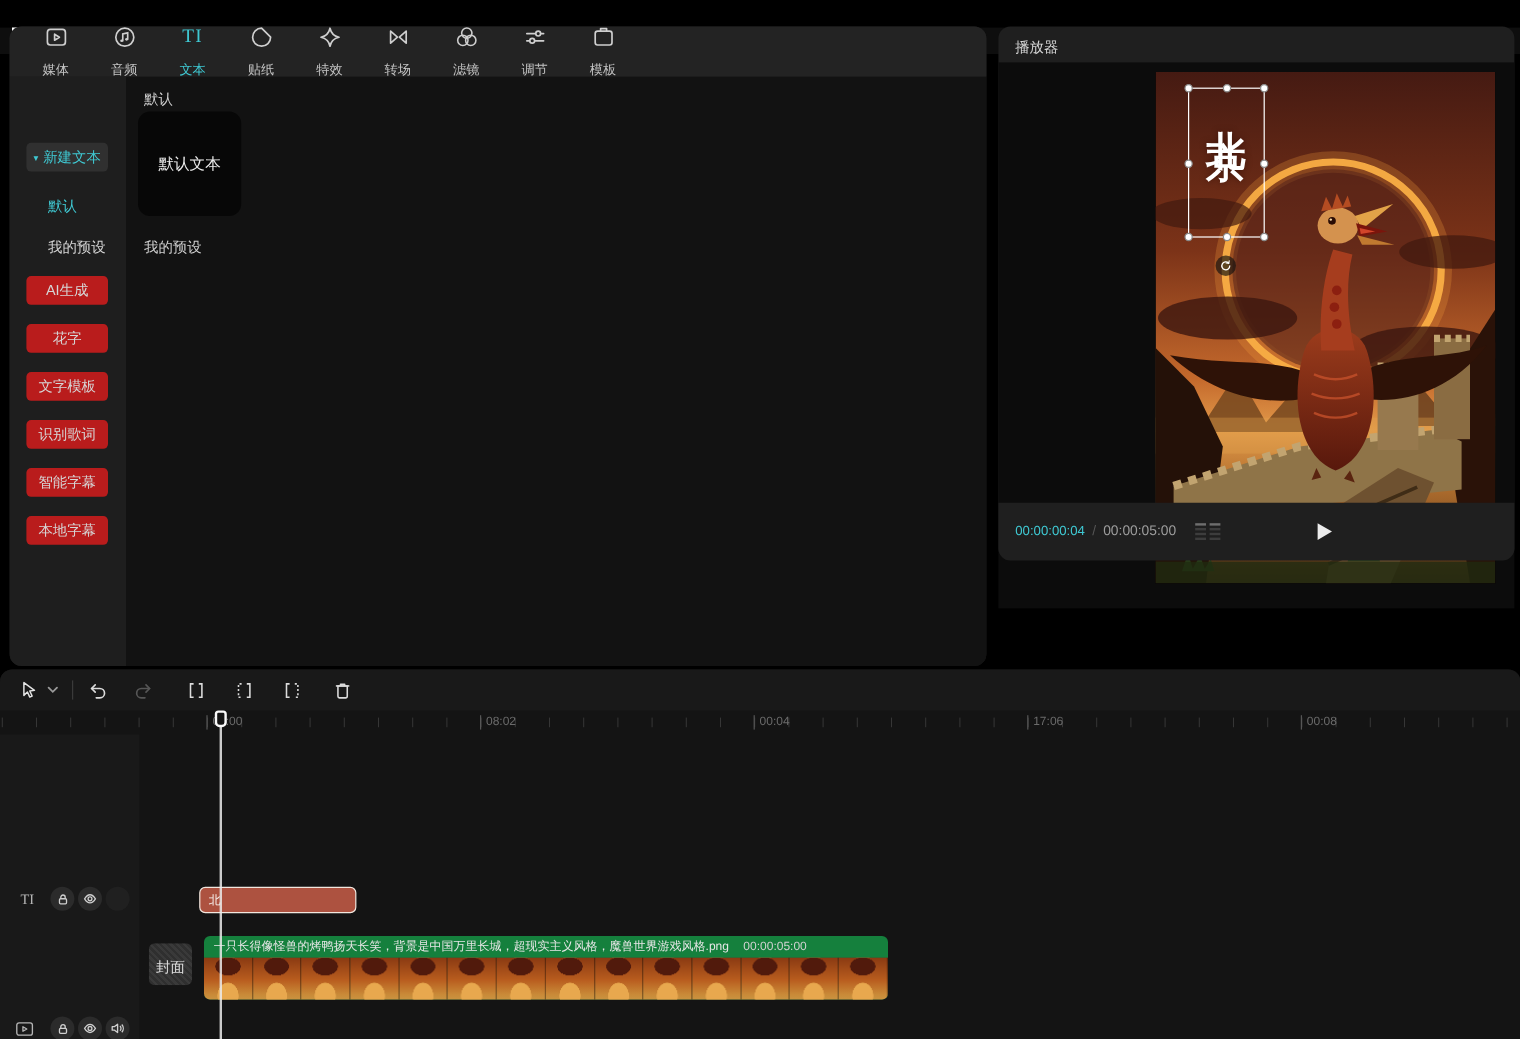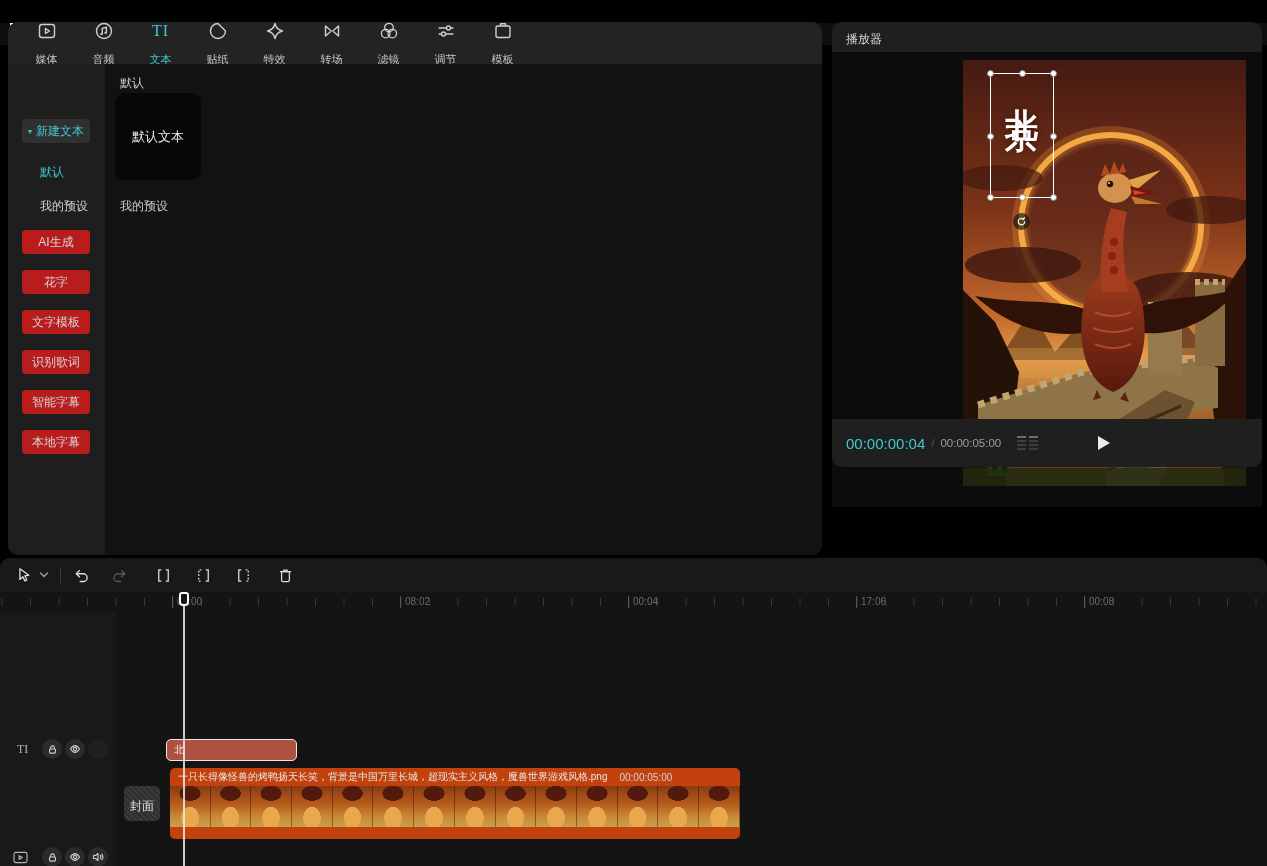--- a/index.html
+++ b/index.html
@@ -45,21 +45,21 @@
   .preview{position:absolute;left:131px;top:8px;width:283px;height:426px;overflow:hidden;background:#000;}
   .preview svg{display:block;}
   .sel-box{position:absolute;left:27px;top:13px;width:64px;height:125px;border:1.5px solid #ffffff;}
   .overlay-text{position:absolute;left:50%;top:8px;transform:translateX(-50%);writing-mode:vertical-rl;text-orientation:upright;
     color:#fff;font-size:33px;font-weight:700;letter-spacing:9px;text-shadow:0 0 5px rgba(40,10,0,.55);line-height:1;}
   .handle{position:absolute;width:7px;height:7px;border-radius:50%;background:#fff;border:1px solid #8a8a8a;}
   .rotate-handle{position:absolute;left:50px;top:153px;width:17px;height:17px;border-radius:50%;
     background:rgba(15,15,15,.65);display:flex;align-items:center;justify-content:center;}
   .controls{position:absolute;left:0;bottom:0;width:100%;height:48px;background:#1f1f1f;border-radius:0 0 10px 10px;
     display:flex;align-items:center;padding:0 14px;}
-  .time-cur{color:#3fc8d2;font-size:15px;}
+  .time-cur{color:#3fc8d2;font-size:11px;}
   .time-sep{color:#555;font-size:11.5px;margin:0 6px;}
   .time-total{color:#9d9d9d;font-size:11.5px;}
   .quality-icon{margin-left:16px;}
   .play-btn{position:absolute;left:262px;top:14px;width:20px;height:20px;display:flex;align-items:center;justify-content:center;}
   
   .timeline{position:absolute;left:0;top:558px;width:1267px;height:308px;background:#141414;border-radius:10px 10px 0 0;}
   .tl-toolbar{position:absolute;left:0;top:0;width:100%;height:34px;background:#191919;border-radius:10px 10px 0 0;
     display:flex;align-items:center;}
   .tbtn{width:24px;height:24px;display:flex;align-items:center;justify-content:center;}
   .tdivider{width:1px;height:16px;background:#3a3a3a;margin:0 8px;}
@@ -71,21 +71,21 @@
   .tl-gutter{position:absolute;left:0;top:54px;width:116px;height:254px;background:#191919;}
   .hicon-circle{position:absolute;width:20px;height:20px;border-radius:50%;background:#2b2b2b;
     display:flex;align-items:center;justify-content:center;}
   .ti-track{position:absolute;left:17px;font-family:"Liberation Serif","DejaVu Serif",serif;font-size:12px;color:#b5b5b5;}
   .cover-btn{position:absolute;left:124px;top:228px;width:36px;height:35px;background:#2f2f2f;border-radius:5px;
     color:#e0e0e0;font-size:12px;display:flex;align-items:flex-end;justify-content:center;padding-bottom:6px;
     background-image:repeating-linear-gradient(45deg,rgba(255,255,255,.05) 0 2px,transparent 2px 4px);}
   .text-clip{position:absolute;left:166px;top:181px;width:131px;height:22px;background:#ad5240;
     border:1.5px solid #f1e7df;border-radius:5px;display:flex;align-items:center;padding-left:7px;
     color:#f7f2ee;font-size:10px;}
-  .video-clip{position:absolute;left:170px;top:210px;width:570px;height:71px;background:#c2410c;border-radius:5px;overflow:hidden;}
+  .video-clip{position:absolute;left:170px;top:222px;width:570px;height:53px;background:#15803d;border-radius:5px;overflow:hidden;}
   .vc-header{height:18px;display:flex;align-items:center;white-space:nowrap;overflow:hidden;}
   .vc-name{font-size:10px;color:#e6e6e6;padding-left:8px;}
   .vc-dur{font-size:10px;color:#d2d2d2;padding-left:12px;}
   .thumb-strip{height:41px;display:flex;overflow:hidden;background:#20301e;}
   .thumb{flex:0 0 40.7px;height:41px;border-right:1px solid rgba(0,0,0,.35);
     background:
       radial-gradient(ellipse 65% 45% at 50% 18%, #511a0c 0 40%, rgba(81,26,12,0) 41%),
       radial-gradient(ellipse 45% 55% at 50% 78%, #e8a84e 0 48%, rgba(232,168,78,0) 50%),
       linear-gradient(180deg,#8a3a12 0%,#b85c1e 45%,#c98a38 75%,#caa04c 100%);}
   .playhead-line{position:absolute;left:183px;top:36px;width:1.5px;height:272px;background:rgba(235,235,235,.85);z-index:6;}

